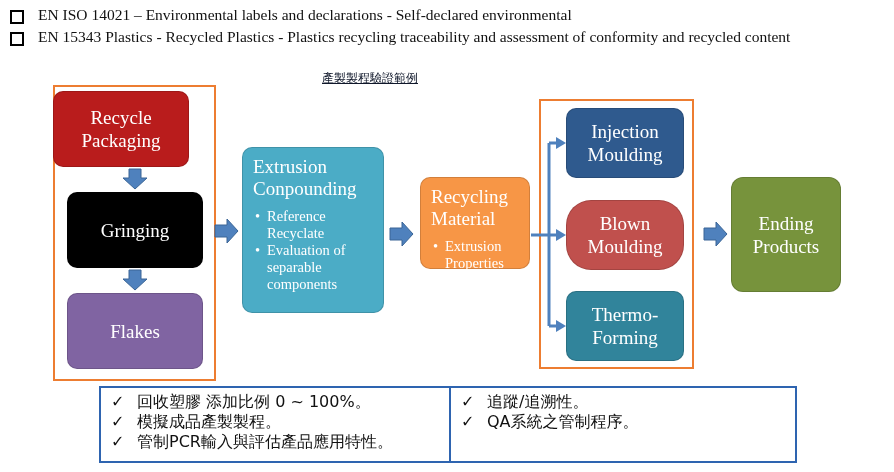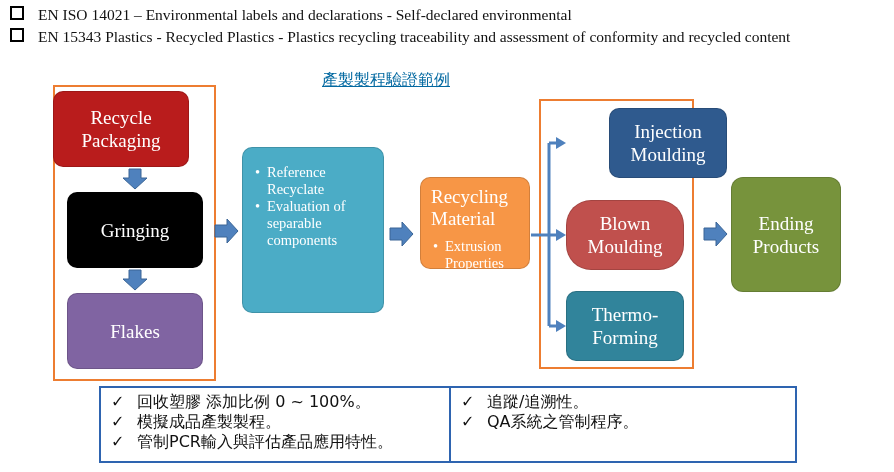--- a/index.html
+++ b/index.html
@@ -1,19 +1,19 @@
 <!DOCTYPE html>
 <html><head>
 <meta charset="utf-8">
 <style>
   html, body { margin:0; padding:0; background:#ffffff; }
   body { width:894px; height:472px; position:relative; overflow:hidden; font-family:"Liberation Serif", serif; }
-  .hdr-line { position:absolute; left:10px; font-size:15.5px; color:#111; white-space:nowrap; display:flex; align-items:flex-start; }
+  .hdr-line { position:absolute; left:10px; font-size:15.5px; color:#111; white-space:nowrap; display:flex; align-items:flex-end; }
   .hdr-line .bullet { display:inline-block; width:10px; height:10px; border:2px solid #000; margin-right:14px; box-sizing:content-box; }
-  .title { position:absolute; left:322px; top:70px; font-size:16px; text-decoration:underline; font-family:Liberation Sans, sans-serif; color:#0369a1; }
+  .title { position:absolute; left:322px; top:70px; font-size:12px; text-decoration:underline; font-family:Liberation Sans, sans-serif; color:#0f172a; }
   .frame { position:absolute; border:2px solid #ed7d31; box-sizing:border-box; }
   .box { position:absolute; border-radius:10px; color:#fff; display:flex; flex-direction:column; justify-content:center; align-items:center; text-align:center; box-sizing:border-box; border:1px solid rgba(0,0,0,0.15); }
   .box .lbl { font-size:19px; line-height:23px; }
   .box.left { align-items:flex-start; justify-content:flex-start; text-align:left; padding:8px 10px; }
   .box.left .lbl { font-size:19px; line-height:22px; }
   .box ul { margin:8px 0 16px 0; padding:0 0 0 14px; list-style:none; }
   .box li { font-size:14.5px; line-height:17px; position:relative; }
   .box li::before { content:"•"; position:absolute; left:-12px; }
   .arrow { position:absolute; }
   .notes { position:absolute; border:2px solid #2e64b0; box-sizing:border-box; background:#fff; font-family:"DejaVu Sans", sans-serif; }
@@ -41,34 +41,35 @@
   <span class="lbl" style="width:100px;">Recycle Packaging</span>
 </div>
 <div class="box" style="left:67px; top:192px; width:136px; height:76px; background:#000000;">
   <span class="lbl">Gringing</span>
 </div>
 <div class="box" style="left:67px; top:293px; width:136px; height:76px; background:#8064a2;">
   <span class="lbl">Flakes</span>
 </div>
 
 <div class="box left" style="left:242px; top:147px; width:142px; height:166px; background:#4bacc6;">
+  <span class="lbl" style="width:125px;">Extrusion Conpounding</span>
   <ul>
     <li>Reference Recyclate</li>
     <li>Evaluation of separable components</li>
   </ul>
 </div>
 
 <div class="box left" style="left:420px; top:177px; width:110px; height:92px; background:#f79646;">
   <span class="lbl" style="width:95px;">Recycling Material</span>
   <ul>
     <li>Extrusion Properties</li>
   </ul>
 </div>
 
-<div class="box" style="left:566px; top:108px; width:118px; height:70px; background:#2f5a8e;margin-left:43px;">
+<div class="box" style="left:566px; top:108px; width:118px; height:70px; background:#2f5a8e;">
   <span class="lbl" style="width:100px;">Injection Moulding</span>
 </div>
 <div class="box" style="left:566px; top:200px; width:118px; height:70px; background:#c0504d;border-radius:25px;">
   <span class="lbl" style="width:100px;">Blown Moulding</span>
 </div>
 <div class="box" style="left:566px; top:291px; width:118px; height:70px; background:#31849b;">
   <span class="lbl" style="width:90px;">Thermo-Forming</span>
 </div>
 
 <div class="box" style="left:731px; top:177px; width:110px; height:115px; background:#77933c;border-radius:12px;">

